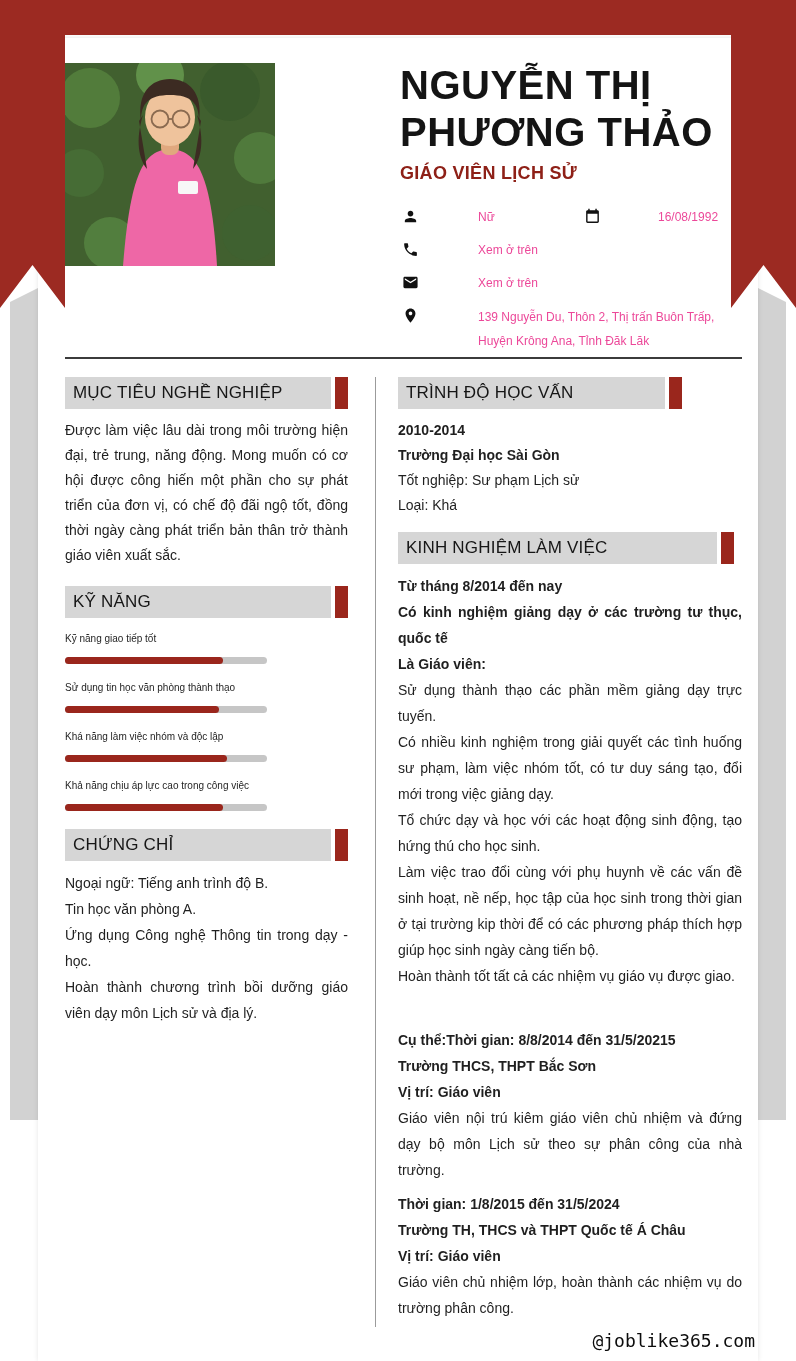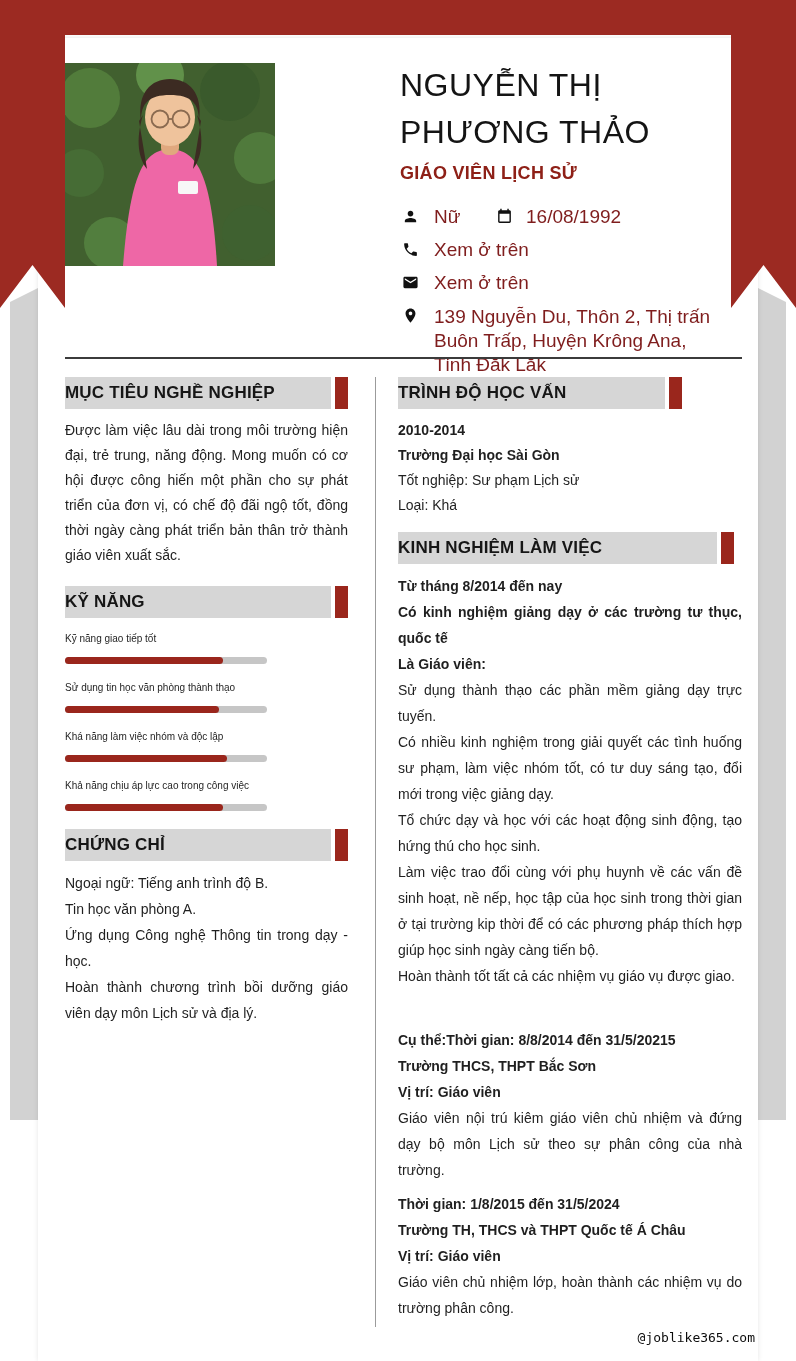--- a/index.html
+++ b/index.html
@@ -14,56 +14,56 @@
   .card { position:absolute; left:38px; top:38px; width:720px; height:1323px; background:#ffffff; box-shadow:0 0 5px rgba(0,0,0,.10); z-index:1; }
   .ribbon { position:absolute; top:0; width:65px; height:308px; background:var(--accent_red,#9c2a22); z-index:3;
             clip-path:polygon(0 0,100% 0,100% 100%,50% 86%,0 100%); }
   .ribbon.l { left:0; }
   .ribbon.r { left:731px; }
   .side-strip { position:absolute; top:288px; width:28px; height:832px; background:var(--side_gray,#d2d2d2); z-index:0; }
   .side-strip.l { left:10px; clip-path:polygon(0 14px,100% 0,100% 100%,0 100%); }
   .side-strip.r { left:758px; clip-path:polygon(0 0,100% 14px,100% 100%,0 100%); }
   
   .photo { position:absolute; left:65px; top:63px; width:210px; height:203px; z-index:4; overflow:hidden; }
-  .name { position:absolute; left:400px; top:62px; z-index:4; font-size:32px; font-weight:400; line-height:47px; letter-spacing:.5px; color:#141414; }
+  .name { position:absolute; left:400px; top:62px; z-index:4; font-size:40px; font-weight:700; line-height:47px; letter-spacing:.5px; color:#141414; }
   .job-title { position:absolute; left:400px; top:163px; z-index:4; font-size:18px; font-weight:700; letter-spacing:.3px; color:var(--title_red,#8e2017); }
   .contact { position:absolute; left:402px; top:206px; width:322px; z-index:4; }
-  .crow { display:flex; align-items:flex-start; margin-bottom:11px; font-size:19px; line-height:22px; color:#7f1d1d; }
+  .crow { display:flex; align-items:flex-start; margin-bottom:11px; font-size:12px; line-height:22px; color:#ec4899;gap:44px; }
   .cic { width:17px; height:17px; flex:0 0 17px; margin-right:15px; margin-top:2px; color:#111; }
   .cic svg { width:17px; height:17px; display:block; fill:currentColor; }
   .gender-val { width:62px; }
   .cic.cal { margin-right:13px; }
   .addr-text { width:278px; line-height:24px; }
   .header-rule { position:absolute; left:65px; top:357px; width:677px; height:2px; background:#3b3b3b; z-index:4; }
   .col-divider { position:absolute; left:375px; top:377px; width:1px; height:950px; background:#9b9b9b; z-index:4; }
   
   .col { position:absolute; top:377px; z-index:4; }
   .col.leftc { left:65px; width:283px; }
   .col.rightc { left:398px; width:344px; }
   .sec-head { display:flex; height:32px; margin-bottom:9px; }
-  .sec-head .shb { flex:1; background:var(--heading_bg,#d6d6d6); display:flex; align-items:center; 
-                   font-size:17px; font-weight:700; color:#161616; letter-spacing:.2px; }
+  .sec-head .shb { flex:1; background:var(--heading_bg,#d6d6d6); display:flex; align-items:center; padding-left:8px;
+                   font-size:17px; font-weight:400; color:#161616; letter-spacing:.2px; }
   .sec-head .sha { width:13px; background:var(--accent_dark,#9a261c); margin-left:4px; }
   .sec-head.edu { width:284px;border-radius:13px; }
   .sec-head.exp { width:336px; }
   .mt-sec { margin-top:18px; }
   .body14 { font-size:14px; line-height:25px; }
   .para { font-size:14px; line-height:26px; }
   .just { text-align:justify; }
   .b { font-weight:700; }
   
   .skills-list { margin-top:2px; }
   .skill { margin-bottom:12px; }
   .skill-label { font-size:10px; line-height:24px; margin-bottom:6px; }
   .skill-track { width:202px; height:7px; border-radius:4px; background:var(--skill_track,#c6c6c6); }
   .skill-fill { height:7px; border-radius:4px; background:var(--accent_dark,#9a261c); }
   
   .gap-lg { margin-top:38px; }
   .gap-md { margin-top:8px; }
-  .watermark { position:absolute; right:41px; top:1330px; z-index:4; font-size:13px; color:#0c0c0c;
+  .watermark { position:absolute; right:41px; top:1330px; z-index:4; font-size:18px; color:#0c0c0c;
                font-family:"DejaVu Sans Mono","Liberation Mono",monospace; }
 </style>
 </head>
 <body>
 
 <div class="page">
 
   <div class="side-strip l"></div>
   <div class="side-strip r"></div>
   <div class="card"></div>

